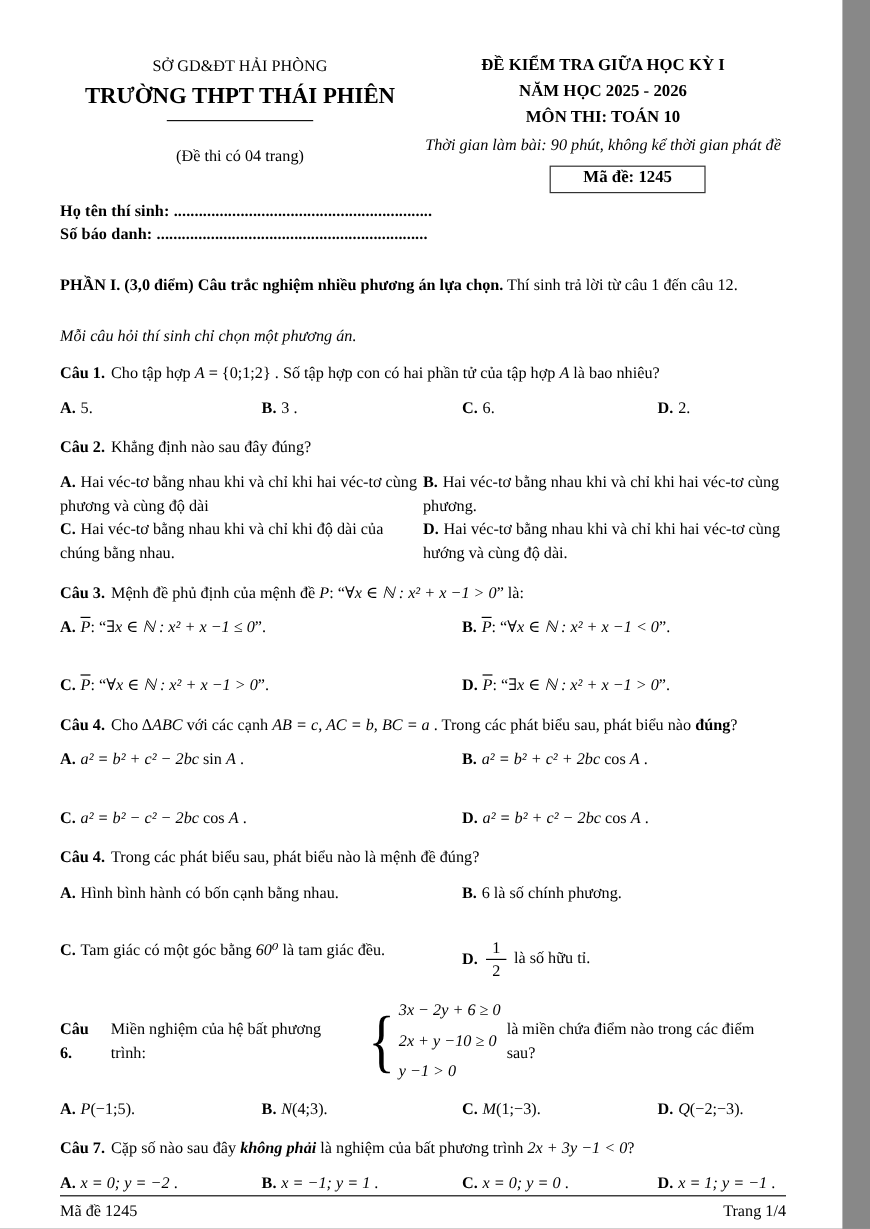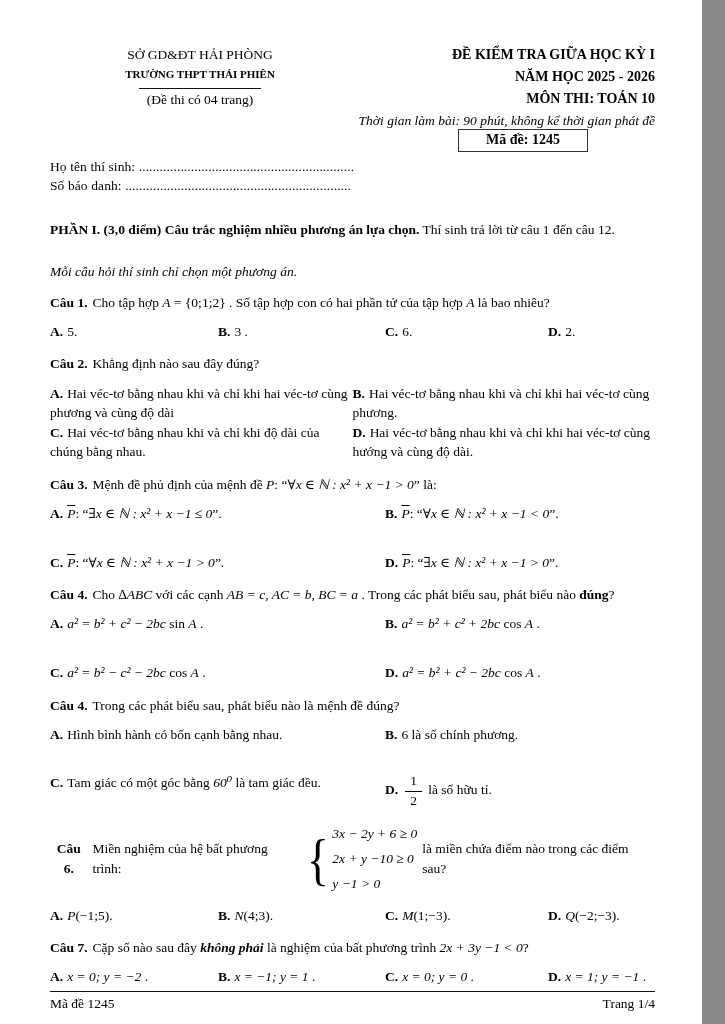--- a/index.html
+++ b/index.html
@@ -10,41 +10,41 @@
     background: #ffffff; color: #000;
     font-family: "Liberation Serif", "DejaVu Serif", serif;
     font-size: 13.5px;
     padding: 44px 47px 12px 50px;
     display: flex; flex-direction: column;
     overflow: hidden;
   }
   
   .header { display: flex; }
   .h-left { width: 300px; text-align: center; }
-  .h-right { flex: 1; text-align: right; }
+  .h-right { flex: 1; text-align: center; }
   .h-left .l1 { font-size: 13.5px; line-height: 1.6; }
-  .h-left .l2 { font-weight: bold; font-size: 11px; line-height: 1.55; }
+  .h-left .l2 { font-weight: bold; font-size: 19px; line-height: 1.55; }
   .school-rule { width: 122px; border: none; border-top: 1.7px solid #111; margin: 5px auto 0; }
-  .h-left .l3 { margin-top: 3px; font-size: 13.5px; }
+  .h-left .l3 { margin-top: 21px; font-size: 13.5px; }
   .h-right .r1, .h-right .r2, .h-right .r3 { font-weight: bold; font-size: 14px; line-height: 1.58; }
   .h-right .r4 { font-style: italic; font-size: 13.5px; margin-top: 3px; }
   
   .code-row { display: flex; justify-content: flex-end; padding-right: 67px; }
   .code-box { border: 1.3px solid #333; padding: 2px 27px 3px; font-weight: bold; font-size: 14px; }
   
   .student { margin-top: 5px; }
-  .student div { font-weight: normal; line-height: 1.42; letter-spacing: 0.1px; }
+  .student div { font-weight: bold; line-height: 1.42; letter-spacing: 0.1px; }
   
   .part-heading { margin-top: 25px; line-height: 1.4; }
   .part-note { margin-top: 24px; font-style: italic; }
   
   .question { margin-top: 13px; }
   .q-line { line-height: 1.5; }
   .q-line.has-sys { display: flex; align-items: center; }
-  .q-label { font-weight: bold; margin-right: 5px; text-align: center; }
+  .q-label { font-weight: bold; margin-right: 5px; }
   .opts { display: grid; margin-top: 9px; line-height: 1.45; }
   .opts.cols4 { grid-template-columns: 168px 167px 163px 1fr; }
   .opts.cols2 { grid-template-columns: 335px 1fr; row-gap: 29px; }
   .opts.cols1 { grid-template-columns: 1fr 1fr; }
   .opt-letter { font-weight: bold; margin-right: 4px; }
   
   .sn { font-style: normal; }
   .sm { font-style: italic; }
   .sb { font-weight: bold; }
   .sbi { font-weight: bold; font-style: italic; }

